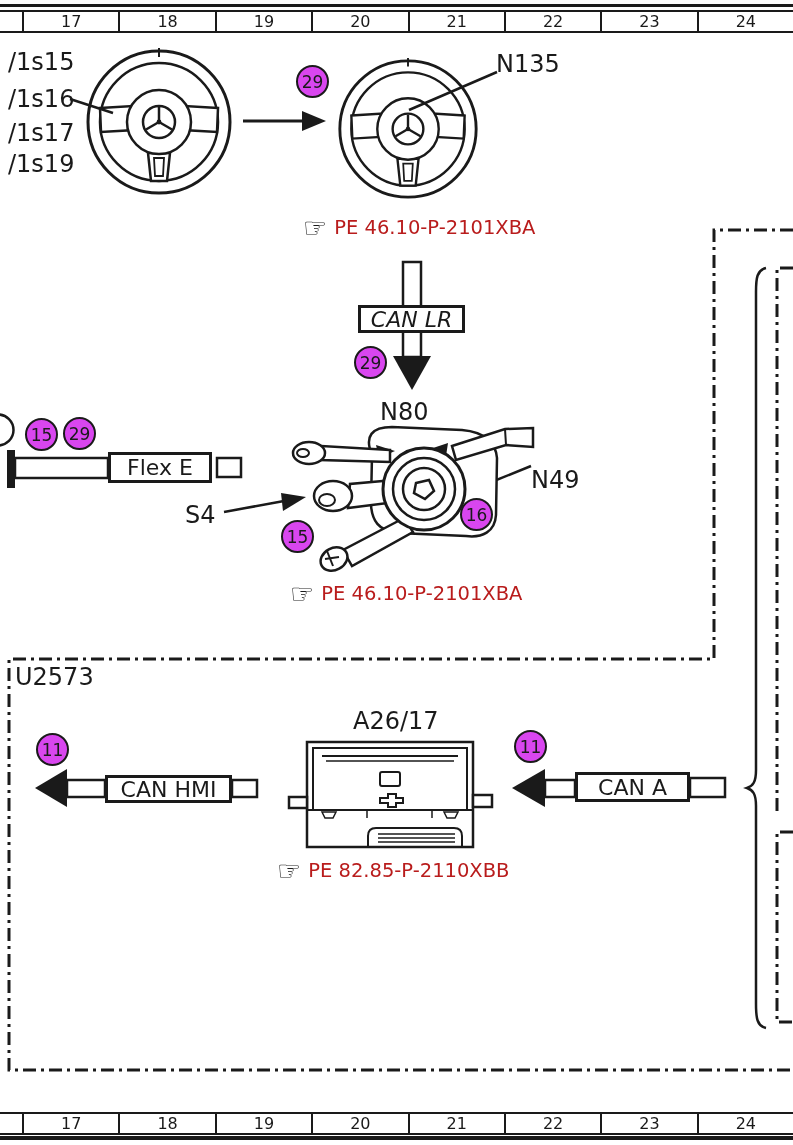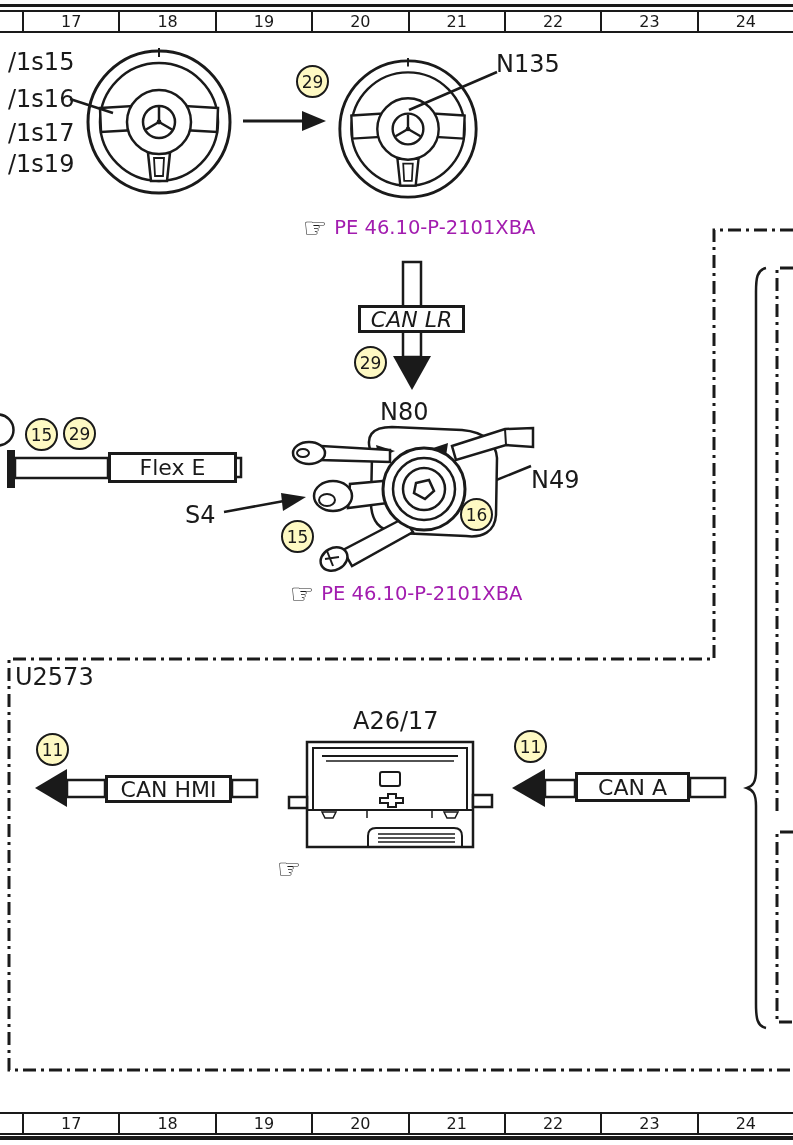--- a/index.html
+++ b/index.html
@@ -7,27 +7,27 @@
         font-family:"DejaVu Sans","Liberation Sans",sans-serif;color:#1a1a1a;}
   svg.art{position:absolute;left:0;top:0;z-index:1;pointer-events:none;}
   .rule-thick{position:absolute;left:0;width:793px;background:#1a1a1a;z-index:2;}
   .ruler{position:absolute;left:0;width:793px;height:23px;border-top:2px solid #1a1a1a;
          border-bottom:2px solid #1a1a1a;box-sizing:border-box;display:flex;z-index:2;background:#fff;}
   .ruler .sliver{width:22px;}
   .ruler .cell{flex:1;border-left:2px solid #1a1a1a;display:flex;align-items:center;
                justify-content:center;font-size:16px;}
   .lbl{position:absolute;font-size:24px;z-index:3;white-space:nowrap;}
   .badge{position:absolute;width:33px;height:33px;box-sizing:border-box;border:2.5px solid #1a1a1a;
-         border-radius:50%;background:#fef9c3;display:flex;align-items:center;justify-content:center;
+         border-radius:50%;background:#d946ef;display:flex;align-items:center;justify-content:center;
          font-size:17px;z-index:3;}
   .labelbox{position:absolute;box-sizing:border-box;border:3px solid #1a1a1a;background:#fff;
             display:flex;align-items:center;justify-content:center;font-size:22px;z-index:3;white-space:nowrap;}
   .pe{position:absolute;display:flex;align-items:center;gap:7px;z-index:3;cursor:pointer;white-space:nowrap;}
   .pe .hand{color:#1a1a1a;font-size:27px;line-height:20px;}
-  .pe .ref{color:#a21caf;font-size:19.5px;}
+  .pe .ref{color:#b91c1c;font-size:19.5px;}
 </style>
 </head>
 <body>
 
 <div id="page">
 
   <svg class="art" width="793" height="1145" viewBox="0 0 793 1145">
     <defs>
       <g id="wheel" stroke="#1a1a1a" fill="none">
         <circle r="71" stroke-width="3"></circle>
@@ -177,21 +177,21 @@
   <div class="lbl" style="left:8px;top:119px;text-align:center;">/1s17</div>
   <div class="lbl" style="left:8px;top:150px;">/1s19</div>
   <div class="lbl" style="left:496px;top:50px;">N135</div>
   <div class="lbl" style="left:380px;top:398px;">N80</div>
   <div class="lbl" style="left:531px;top:466px;">N49</div>
   <div class="lbl" style="left:185px;top:501px;">S4</div>
   <div class="lbl" style="left:15px;top:663px;">U2573</div>
   <div class="lbl" style="left:353px;top:707px;">A26/17</div>
 
   <div class="labelbox" style="left:358px;top:305px;width:107px;height:28px;font-style:italic;">CAN LR</div>
-  <div class="labelbox" style="left:108px;top:452px;width:129px;height:31px;">Flex E</div>
+  <div class="labelbox" style="left:108px;top:452px;width:104px;height:31px;">Flex E</div>
   <div class="labelbox" style="left:105px;top:775px;width:127px;height:28px;">CAN HMI</div>
   <div class="labelbox" style="left:575px;top:772px;width:115px;height:30px;">CAN A</div>
 
   <div class="badge" style="left:296px;top:65px;">29</div>
   <div class="badge" style="left:354px;top:346px;">29</div>
   <div class="badge" style="left:25px;top:418px;">15</div>
   <div class="badge" style="left:63px;top:417px;">29</div>
   <div class="badge" style="left:281px;top:520px;">15</div>
   <div class="badge" style="left:460px;top:498px;">16</div>
   <div class="badge" style="left:36px;top:733px;">11</div>
@@ -200,15 +200,16 @@
   <div class="pe" style="left:303px;top:216px;">
     <span class="hand">☞</span>
     <span class="ref">PE 46.10-P-2101XBA</span>
   </div>
   <div class="pe" style="left:290px;top:582px;">
     <span class="hand">☞</span>
     <span class="ref">PE 46.10-P-2101XBA</span>
   </div>
   <div class="pe" style="left:277px;top:859px;">
     <span class="hand">☞</span>
+    <span class="ref">PE 82.85-P-2110XBB</span>
   </div>
 
 </div>
 
 </body></html>

